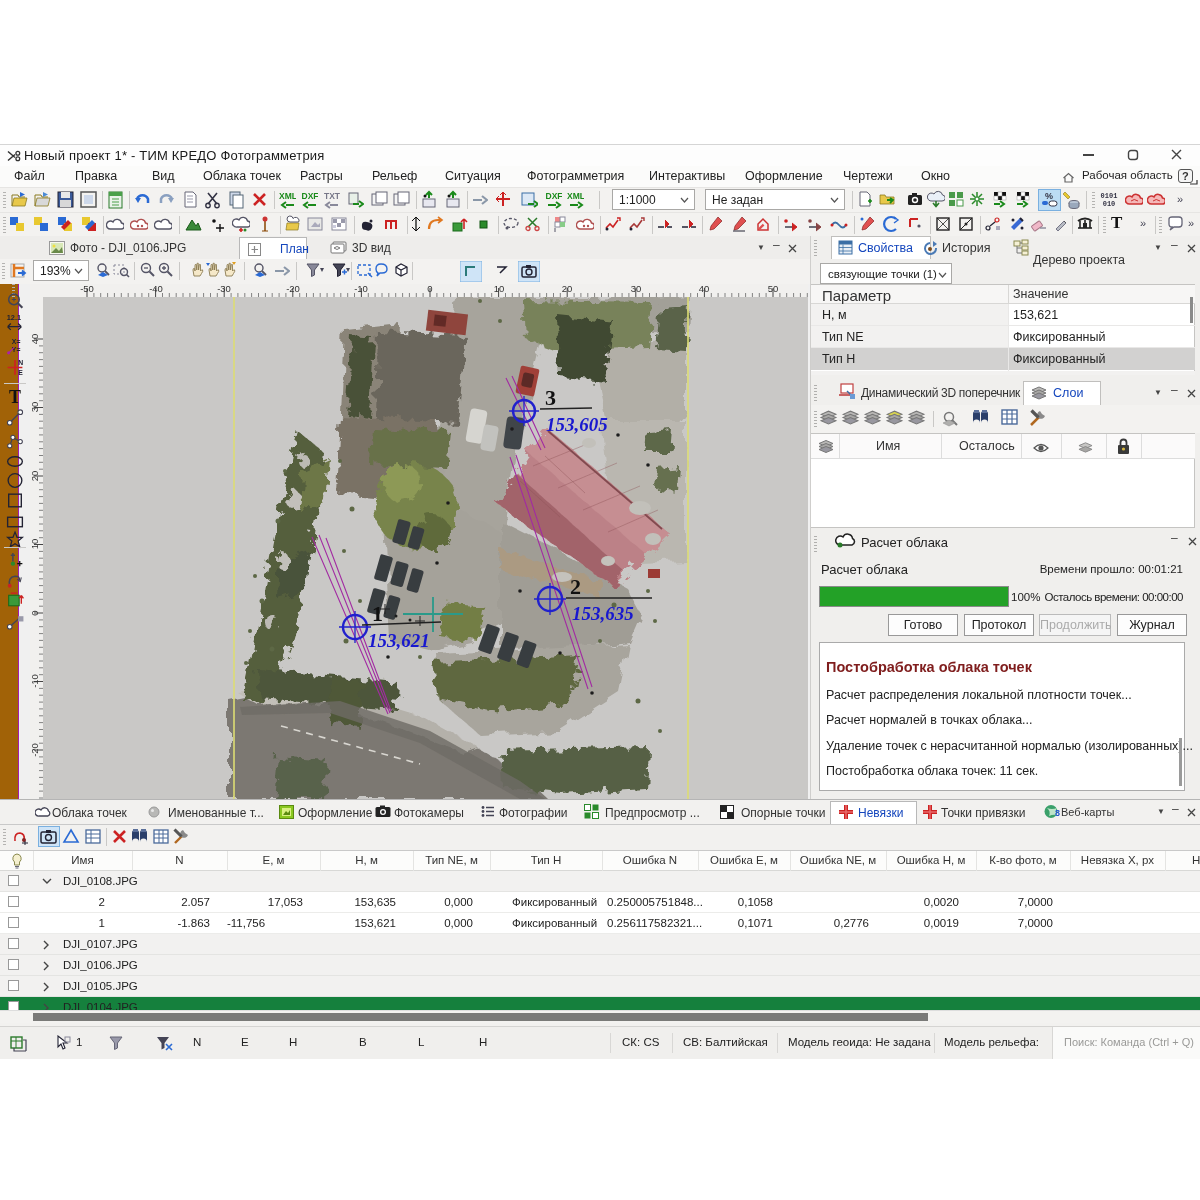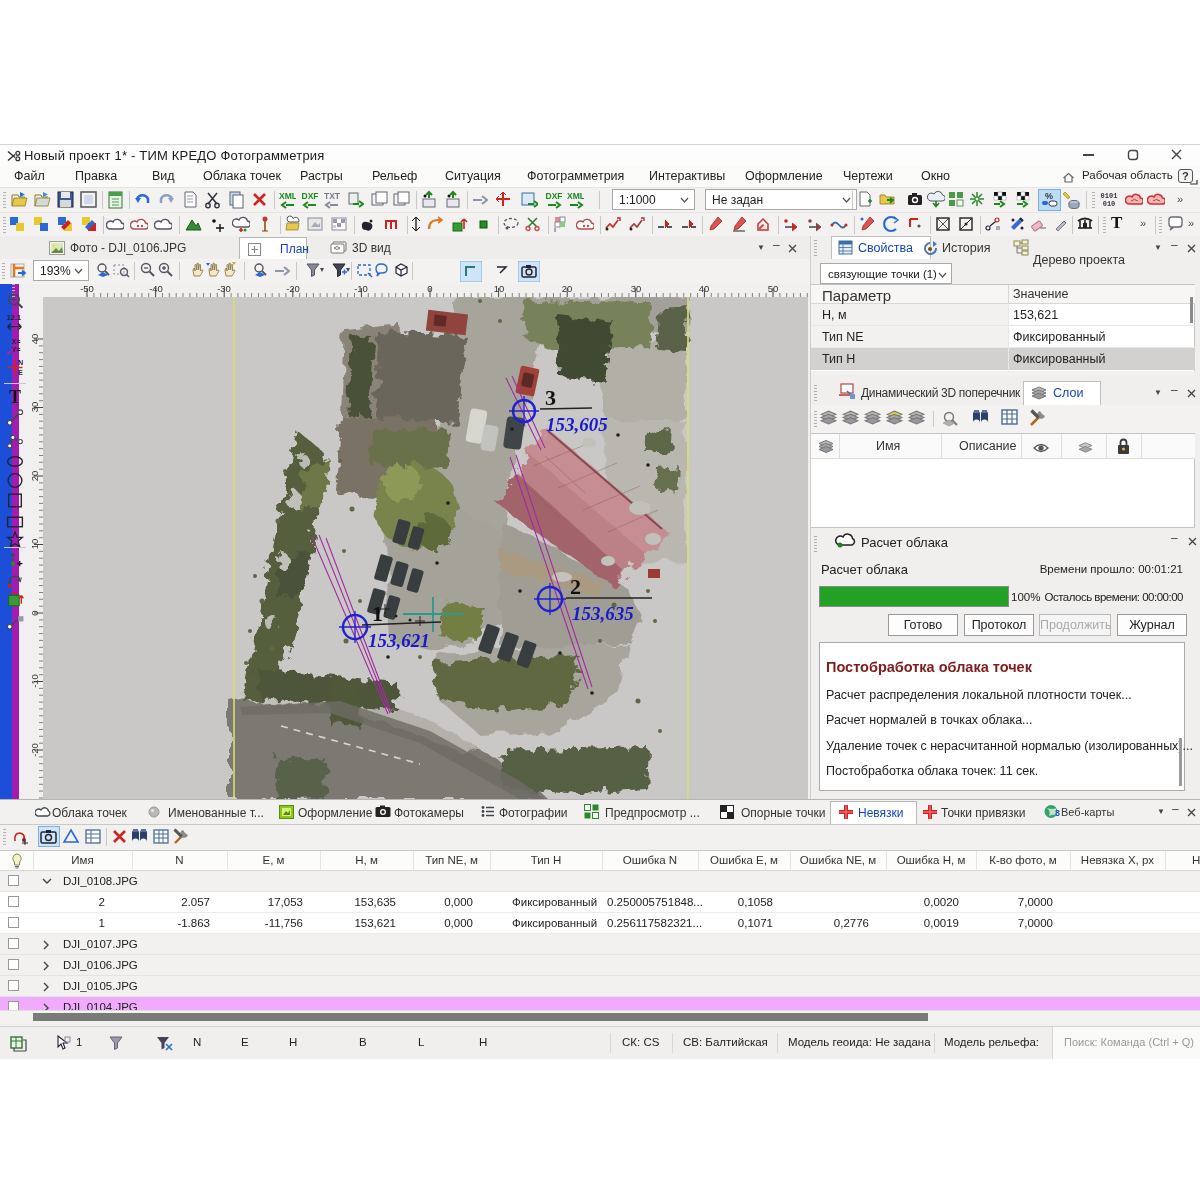--- a/index.html
+++ b/index.html
@@ -11,21 +11,21 @@
 #menubar { position:absolute; left:0; top:21px; width:1200px; height:21px; background:#fbfbfa; font-size:12.5px; color:#222; }
 #menubar span.m { position:absolute; top:3px; }
 .tbar { position:absolute; left:0; width:1200px; background:#f3f2f0; border-top:1px solid #e6e5e3; }
 .sep { position:absolute; width:1px; height:18px; background:#c9c8c6; }
 .handle { position:absolute; width:3px; height:16px; background-image:repeating-linear-gradient(180deg,#b4b3b1 0 1px,transparent 1px 3px); }
 .combo { position:absolute; height:21px; background:#fff; border:1px solid #a9a8a6; font-size:12px; color:#222; padding:3px 4px 0 6px; }
 #doctabs { position:absolute; left:0; top:91px; width:810px; height:23px; background:#eeedeb; font-size:12px; color:#333; }
 .dtab { position:absolute; top:1px; height:22px; padding:4px 10px 0 22px; color:#333;text-align:right; }
 .dtab.act { background:#fff; border:1px solid #b8b8b8; border-bottom:none; color:#1446bd; }
 #canvasbar { position:absolute; left:0; top:114px; width:810px; height:25px; background:#f3f2f0; }
-#lefttools { position:absolute; left:0; top:139px; width:19px; height:515px; background:#1d4ed8; border-right:7px solid #a21caf; }
+#lefttools { position:absolute; left:0; top:139px; width:19px; height:515px; background:#a16207; border-right:1px solid #a21caf; }
 #canvaswrap { position:absolute; left:30px; top:139px; width:778px; height:515px; background:#f1f0ee; }
 #bottompanel { position:absolute; left:0; top:654px; width:1200px; height:227px; background:#f2f1ef; border-top:1px solid #b5b5b5; }
 #statusbar { position:absolute; left:0; top:881px; width:1200px; height:33px; background:#f0efed; border-top:1px solid #d5d4d2; font-size:11.5px; color:#222; }
 .t { position:absolute; white-space:nowrap; }
 .th { position:absolute; top:3px; font-size:11.5px; color:#333; }
 .cell { position:absolute; font-size:11.5px; color:#222; }
 .cbx { position:absolute; left:8px; top:5px; width:11px; height:11px; border:1px solid #999; background:#fff; }
 </style>
 </head>
 <body>
@@ -172,21 +172,21 @@
         <path d="M4 15 L12 15 M12 12 L16 15 L12 18" stroke="#1a8a1a" stroke-width="2" fill="none"></path>
       </svg>
 <svg class="abs" style="left:566px;top:2px" width="18" height="19" viewBox="0 0 18 19">
         <text x="10" y="9" font-size="8.5" font-weight="bold" fill="#1a8a1a" text-anchor="middle" font-family="Liberation Sans">XML</text>
         <path d="M4 15 L12 15 M12 12 L16 15 L12 18" stroke="#1a8a1a" stroke-width="2" fill="none"></path>
       </svg>
 <div class="sep" style="left:599px;top:3px"></div>
 <div class="combo" style="left:612px;top:1px;width:83px">1:1000<svg class="abs" style="right:5px;top:7px" width="9" height="6" viewBox="0 0 9 6">
           <path d="M1 1 L4.5 5 L8 1" fill="none" stroke="#555" stroke-width="1.2"></path>
         </svg></div>
-<div class="combo" style="left:705px;top:1px;width:152px">Не задан<svg class="abs" style="right:5px;top:7px" width="9" height="6" viewBox="0 0 9 6">
+<div class="combo" style="left:705px;top:1px;width:140px">Не задан<svg class="abs" style="right:5px;top:7px" width="9" height="6" viewBox="0 0 9 6">
           <path d="M1 1 L4.5 5 L8 1" fill="none" stroke="#555" stroke-width="1.2"></path>
         </svg></div>
 <div class="sep" style="left:852px;top:3px"></div>
 <svg class="abs" style="left:856px;top:2px" width="18" height="19" viewBox="0 0 18 19">
         <path d="M4 2 L11 2 L14 5 L14 16 L4 16 Z" fill="#fff" stroke="#667"></path>
         <path d="M12 11 H16 M14 9 V13" stroke="#1a8a1a" stroke-width="1.6"></path>
       </svg>
 <svg class="abs" style="left:878px;top:2px" width="18" height="19" viewBox="0 0 18 19">
         <path d="M2 14 L2 5 L7 5 L8 7 L16 7 L16 14 Z" fill="#e8c84a" stroke="#8a7a20" stroke-width="0.8"></path>
         <path d="M9 10 L14 10 M12 8 L15 10 L12 13" stroke="#1a8a1a" stroke-width="1.8" fill="none"></path>
@@ -987,21 +987,21 @@
         </svg>
  </div>
  <div class="abs" style="left:0;top:197px;width:384px;height:95px;background:#fff;border:1px solid #c5c4c2;border-left:none">
    <div class="abs" style="left:0;top:0;width:384px;height:25px;background:#fbfafa;border-bottom:1px solid #ddd"></div>
    <svg class="abs" style="left:6px;top:4px" width="18" height="16" viewBox="0 0 18 15">
           <path d="M2 5 L9 2 L16 5 L9 8 Z" fill="#b8b7b5" stroke="#777"></path>
           <path d="M2 8 L9 5 L16 8 L9 11 Z" fill="#a8a7a5" stroke="#777"></path>
           <path d="M2 11 L9 8 L16 11 L9 14 Z" fill="#98979f" stroke="#777"></path>
         </svg>
    <span class="t" style="left:65px;top:5px;font-size:12.5px;color:#333">Имя</span>
-   <span class="t" style="left:148px;top:5px;font-size:12.5px;color:#333">Описание</span>
+   <span class="t" style="left:148px;top:5px;font-size:12.5px;color:#333">Осталось</span>
    <svg class="abs" style="left:222px;top:8px" width="16" height="12" viewBox="0 0 16 12">
           <path d="M1 6 Q8 -1 15 6 Q8 13 1 6 Z" fill="none" stroke="#555" stroke-width="1.2"></path>
           <circle cx="8" cy="6" r="2.6" fill="#555"></circle>
         </svg>
    <svg class="abs" style="left:266px;top:6px" width="17" height="14" viewBox="0 0 18 15">
           <path d="M2 6 L9 3 L16 6 L9 9 Z" fill="#c8c7c5" stroke="#888"></path>
           <path d="M2 10 L9 7 L16 10 L9 13 Z" fill="#a8a7a5" stroke="#888"></path>
         </svg>
    <svg class="abs" style="left:306px;top:4px" width="13" height="17" viewBox="0 0 13 17">
           <rect x="1" y="7" width="11" height="9" rx="1" fill="#3a3a3a"></rect>
@@ -1197,21 +1197,21 @@
 <span class="cell" style="left:607px;top:4px">0.250005751848...</span>
 <span class="cell" style="left:698px;width:75px;text-align:right;top:4px">0,1058</span>
 <span class="cell" style="left:790px;width:79px;text-align:center;top:20px">0,2715</span>
 <span class="cell" style="left:886px;width:73px;text-align:right;top:4px">0,0020</span>
 <span class="cell" style="left:976px;width:77px;text-align:right;top:4px">7,0000</span>
 </div>
 <div class="abs" style="left:0;top:62px;width:1200px;height:21px;background:#fff;border-bottom:1px solid #ececea">
 <div class="cbx" style="top:4px"></div>
 <span class="cell" style="left:57px;width:48px;text-align:right;top:4px">1</span>
 <span class="cell" style="left:132px;width:78px;text-align:right;top:4px">-1.863</span>
-<span class="cell" style="left:227px;width:76px;text-align:right;top:4px">-11,756</span>
+<span class="cell" style="left:227px;width:76px;top:4px">-11,756</span>
 <span class="cell" style="left:320px;width:76px;text-align:right;top:4px">153,621</span>
 <span class="cell" style="left:413px;width:60px;text-align:right;top:4px">0,000</span>
 <span class="cell" style="left:512px;top:4px">Фиксированный</span>
 <span class="cell" style="left:607px;top:4px">0.256117582321...</span>
 <span class="cell" style="left:698px;width:75px;text-align:right;top:4px">0,1071</span>
 <span class="cell" style="left:790px;width:79px;text-align:right;top:4px">0,2776</span>
 <span class="cell" style="left:886px;width:73px;text-align:right;top:4px">0,0019</span>
 <span class="cell" style="left:976px;width:77px;text-align:right;top:4px">7,0000</span>
 </div>
 <div class="abs" style="left:0;top:83px;width:1200px;height:21px;background:#f2f1f0;border-bottom:1px solid #e4e4e2;overflow:hidden">
@@ -1228,21 +1228,21 @@
           </svg>
 <span class="cell" style="left:63px;top:4px">DJI_0106.JPG</span>
         </div>
 <div class="abs" style="left:0;top:125px;width:1200px;height:21px;background:#f2f1f0;border-bottom:1px solid #e4e4e2;overflow:hidden">
 <div class="cbx" style="top:4px"></div>
 <svg class="abs" style="left:42px;top:6px" width="10" height="10" viewBox="0 0 10 10">
             <path d="M2 1 L6 5 L2 9" stroke="#444" stroke-width="1.4" fill="none"></path>
           </svg>
 <span class="cell" style="left:63px;top:4px">DJI_0105.JPG</span>
         </div>
-<div class="abs" style="left:0;top:146px;width:1200px;height:14px;background:#f0abfc;border-bottom:1px solid #e4e4e2;overflow:hidden">
+<div class="abs" style="left:0;top:146px;width:1200px;height:14px;background:#15803d;border-bottom:1px solid #e4e4e2;overflow:hidden">
 <div class="cbx" style="top:4px"></div>
 <svg class="abs" style="left:42px;top:6px" width="10" height="10" viewBox="0 0 10 10">
             <path d="M2 1 L6 5 L2 9" stroke="#444" stroke-width="1.4" fill="none"></path>
           </svg>
 <span class="cell" style="left:63px;top:4px">DJI_0104.JPG</span>
         </div>
 </div>
 <div class="abs" style="left:0;top:210px;width:1200px;height:13px;background:#f3f2f0;border-top:1px solid #ddd">
         <div class="abs" style="left:33px;top:2px;width:895px;height:8px;background:#7a7a78"></div>
       </div>

